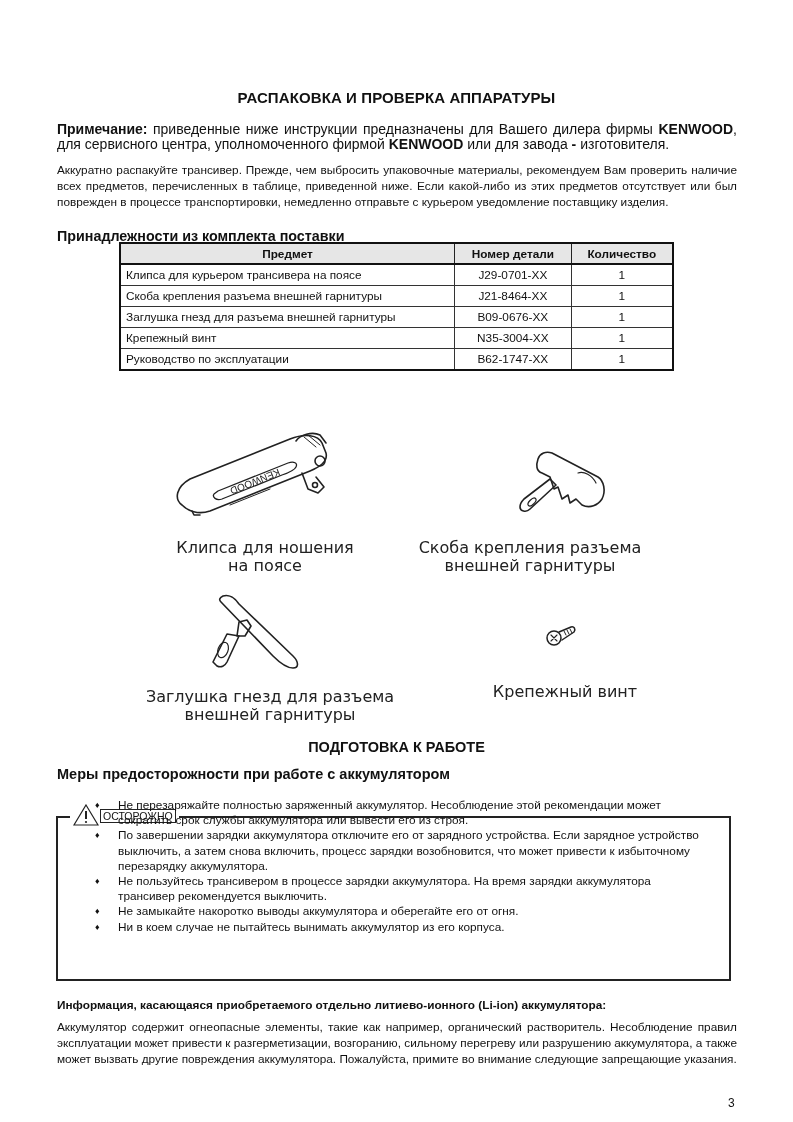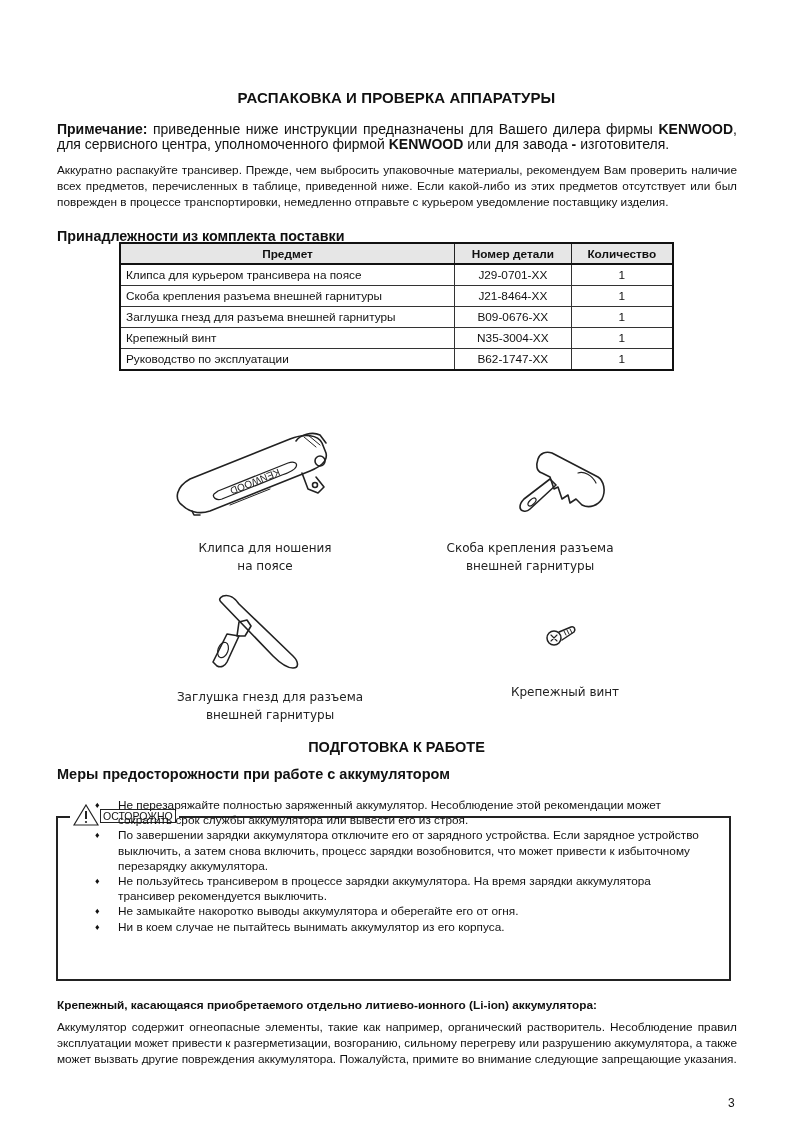--- a/index.html
+++ b/index.html
@@ -30,21 +30,21 @@
     }
     table.parts th {
       background: #e6e6e6; font-weight: bold; height: 19px; padding: 0 4px;
       border: 1px solid #222; border-bottom: 2px solid #111; text-align: center;
     }
     table.parts td {
       height: 20px; padding: 0 5px; border: 1px solid #333;
     }
     table.parts td.c { text-align: center; }
     .cap {
-      font-family: "DejaVu Sans", sans-serif; font-size: 12px; line-height: 18px;
+      font-family: "DejaVu Sans", sans-serif; font-size: 16px; line-height: 18px;
       text-align: center; color: #222;
     }
     .h1b {
       left: 0; width: 793px; text-align: center; top: 707px;
       font-size: 14.5px; font-weight: bold;
     }
     .h2b {
       left: 57px; top: 734px; font-size: 14.5px; font-weight: bold;
     }
     .caution-box {
@@ -200,16 +200,16 @@
   <span class="caution-label">ОСТОРОЖНО</span>
 </div>
 <ul class="abs caution-list">
   <li><span class="bullet">♦</span><span>Не перезаряжайте полностью заряженный аккумулятор. Несоблюдение этой рекомендации может сократить срок службы аккумулятора или вывести его из строя.</span></li>
   <li><span class="bullet">♦</span><span>По завершении зарядки аккумулятора отключите его от зарядного устройства. Если зарядное устройство выключить, а затем снова включить, процесс зарядки возобновится, что может привести к избыточному перезарядку аккумулятора.</span></li>
   <li><span class="bullet">♦</span><span>Не пользуйтесь трансивером в процессе зарядки аккумулятора. На время зарядки аккумулятора трансивер рекомендуется выключить.</span></li>
   <li><span class="bullet">♦</span><span>Не замыкайте накоротко выводы аккумулятора и оберегайте его от огня.</span></li>
   <li><span class="bullet">♦</span><span>Ни в коем случае не пытайтесь вынимать аккумулятор из его корпуса.</span></li>
 </ul>
 
-<div class="abs info-title">Крепежный, касающаяся приобретаемого отдельно литиево-ионного (Li-ion) аккумулятора:</div>
+<div class="abs info-title">Информация, касающаяся приобретаемого отдельно литиево-ионного (Li-ion) аккумулятора:</div>
 <div class="abs info-para">Аккумулятор содержит огнеопасные элементы, такие как например, органический растворитель. Несоблюдение правил эксплуатации может привести к разгерметизации, возгоранию, сильному перегреву или разрушению аккумулятора, а также может вызвать другие повреждения аккумулятора. Пожалуйста, примите во внимание следующие запрещающие указания.</div>
 
 <div class="abs page-num">3</div>
 
 </body></html>

